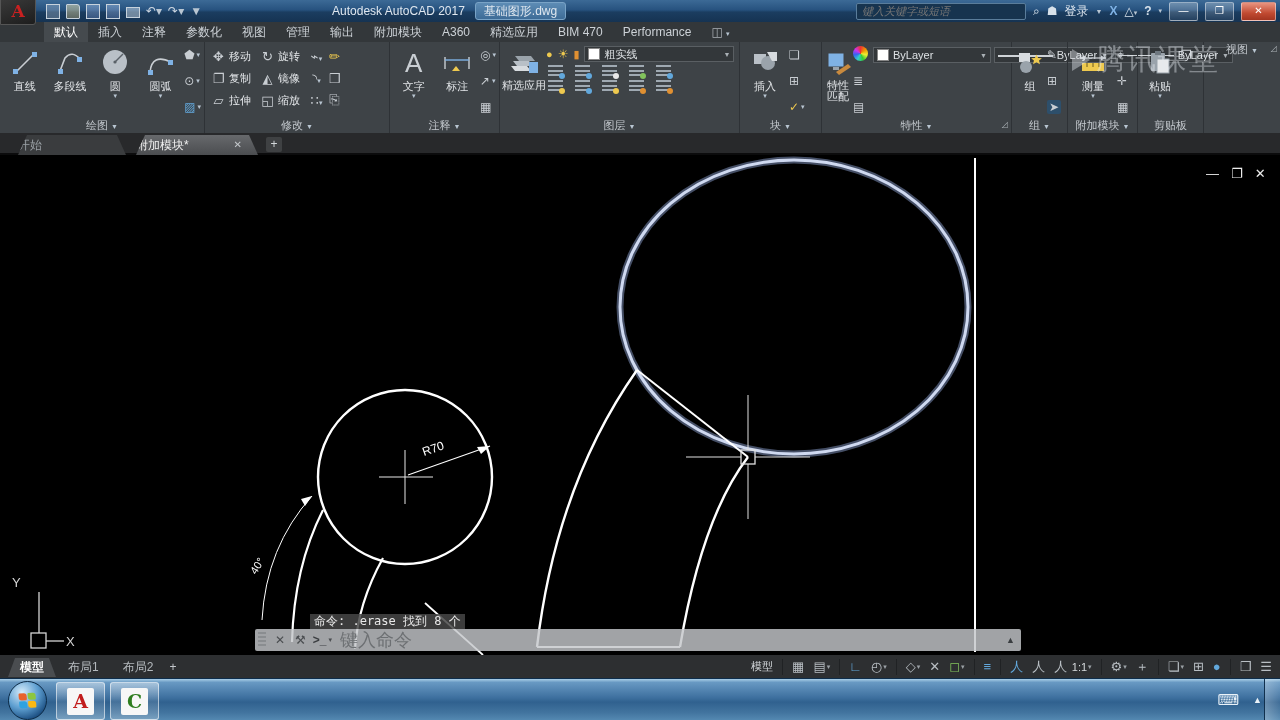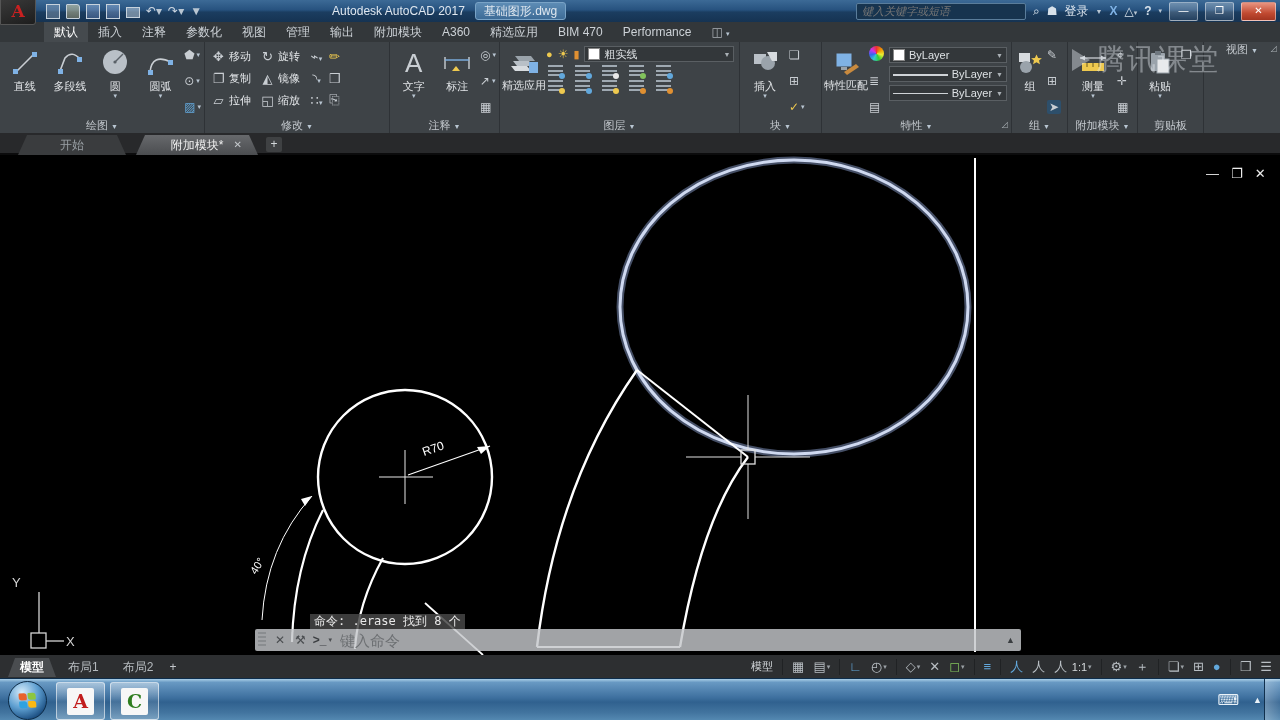--- a/index.html
+++ b/index.html
@@ -56,39 +56,39 @@
   .ddarr{margin-left:auto;font-size:7px;color:#aab0b5;}
   .minilyr{position:relative;width:15px;height:12px;display:inline-block;
     background:repeating-linear-gradient(180deg,#9fa9b2 0 2px,transparent 2px 4.5px);}
   .minilyr i{position:absolute;right:-2px;bottom:-2px;width:6px;height:6px;border-radius:50%;}
   .dotY{background:#eec94f;} .dotB{background:#62a8dc;} .dotO{background:#e09032;} .dotG{background:#82c35c;} .dotW{background:#e8e8e8;}
   .cwheel{width:15px;height:15px;border-radius:50%;
     background:conic-gradient(#e33,#e90,#ee3,#3c3,#3cc,#36e,#c3e,#e33);}
   .expander{position:absolute;right:3px;bottom:1px;font-size:8px;color:#aab0b5;}
   
   #filetabs{left:0;top:133px;width:1280px;height:22px;background:#28292b;border-bottom:2px solid #0b0b0c;box-sizing:border-box;}
-  .ftab{position:absolute;top:2px;height:20px;font-size:12px;line-height:20px;text-align:center;
+  .ftab{position:absolute;top:2px;height:20px;font-size:12px;line-height:20px;text-align:left;
     clip-path:polygon(9px 0,calc(100% - 9px) 0,100% 100%,0 100%);}
   #ftab-start{left:18px;width:108px;background:#3a3c3e;color:#9aa0a5;}
   #ftab-doc{left:136px;width:122px;background:linear-gradient(180deg,#67696c,#4b4d50);color:#f0f0f0;}
   #ftab-close{position:absolute;right:16px;top:0;font-size:10px;color:#c4c8cb;}
   #ftab-plus{position:absolute;left:266px;top:4px;width:16px;height:15px;background:#3f4143;border-radius:2px;
     color:#d3d7da;font-size:12px;line-height:15px;text-align:center;}
   
   #canvas{left:0;top:155px;width:1280px;height:500px;background:#000;overflow:hidden;}
   #dwg{position:absolute;left:0;top:0;}
   .cmdhist{position:absolute;left:310px;background:rgba(70,70,70,.85);color:#e8e8e8;
     font-family:"DejaVu Sans Mono",monospace;font-size:12px;line-height:15px;padding:0 4px;white-space:pre;}
   #cmdbar{position:absolute;left:255px;top:474px;width:766px;height:22px;background:rgba(196,199,202,.82);
     border-radius:2px;display:flex;align-items:center;font-size:12px;color:#333;}
   #cmd-grip{width:8px;height:16px;margin:0 4px 0 3px;
     background:repeating-linear-gradient(180deg,#8a8d90 0 2px,transparent 2px 4px);}
   .cmdic{margin:0 5px;color:#4a4d50;font-size:12px;}
   #cmd-prompt{display:flex;align-items:center;gap:2px;margin:0 6px 0 2px;font-weight:bold;color:#3a3d40;}
-  #cmd-input{flex:1;background:transparent;border:none;outline:none;font-size:15px;color:#555;}
+  #cmd-input{flex:1;background:transparent;border:none;outline:none;font-size:18px;color:#555;}
   #cmd-input::placeholder{color:#6d7073;opacity:1;}
   #cmd-up{margin-right:6px;font-size:9px;color:#3a3d40;}
   #dwg-winctl{position:absolute;left:1206px;top:11px;display:flex;gap:12px;color:#ececec;font-size:13px;}
   
   #wm-tencent{position:absolute;left:1072px;top:40px;display:flex;align-items:center;gap:6px;opacity:.42;z-index:70;}
   #wm-tencent .txt{color:#e6ebf0;font-size:29px;letter-spacing:2px;}
   #tc-logo{width:0;height:0;border-left:18px solid #e6ebf0;border-top:11px solid transparent;border-bottom:11px solid transparent;}
   #wm-zm{position:absolute;left:1012px;top:396px;width:266px;height:88px;color:#fff;}
   #zm-blob{position:absolute;left:8px;top:4px;width:52px;height:72px;background:#fff;
     border-radius:46% 54% 48% 52%/40% 42% 58% 60%;display:flex;align-items:center;justify-content:center;}
@@ -382,21 +382,21 @@
           <path d="M12 22 l12 -8 3 3 -12 8 z" fill="#c98a3e"></path>
             </svg>
         </div>
           <span class="blabel" style="line-height:11px">特性匹配</span>
       </div>
       <div class="smallcol" style="padding-top:2px">
         <span class="cwheel"></span>
         <span class="sbtn">≣</span>
         <span class="sbtn">▤</span>
       </div>
-      <div style="display:flex;flex-direction:column;gap:3px;padding:3px 0 0 4px">
+      <div style="display:flex;gap:3px;padding:3px 0 0 4px">
         <div class="ddrop" style="width:118px">
           <span class="swatch"></span>
           <span>ByLayer</span>
             <span class="ddarr">▼</span>
         </div>
         <div class="ddrop" style="width:118px">
           <span class="ltline"></span>
           <span>ByLayer</span>
             <span class="ddarr">▼</span>
         </div>

